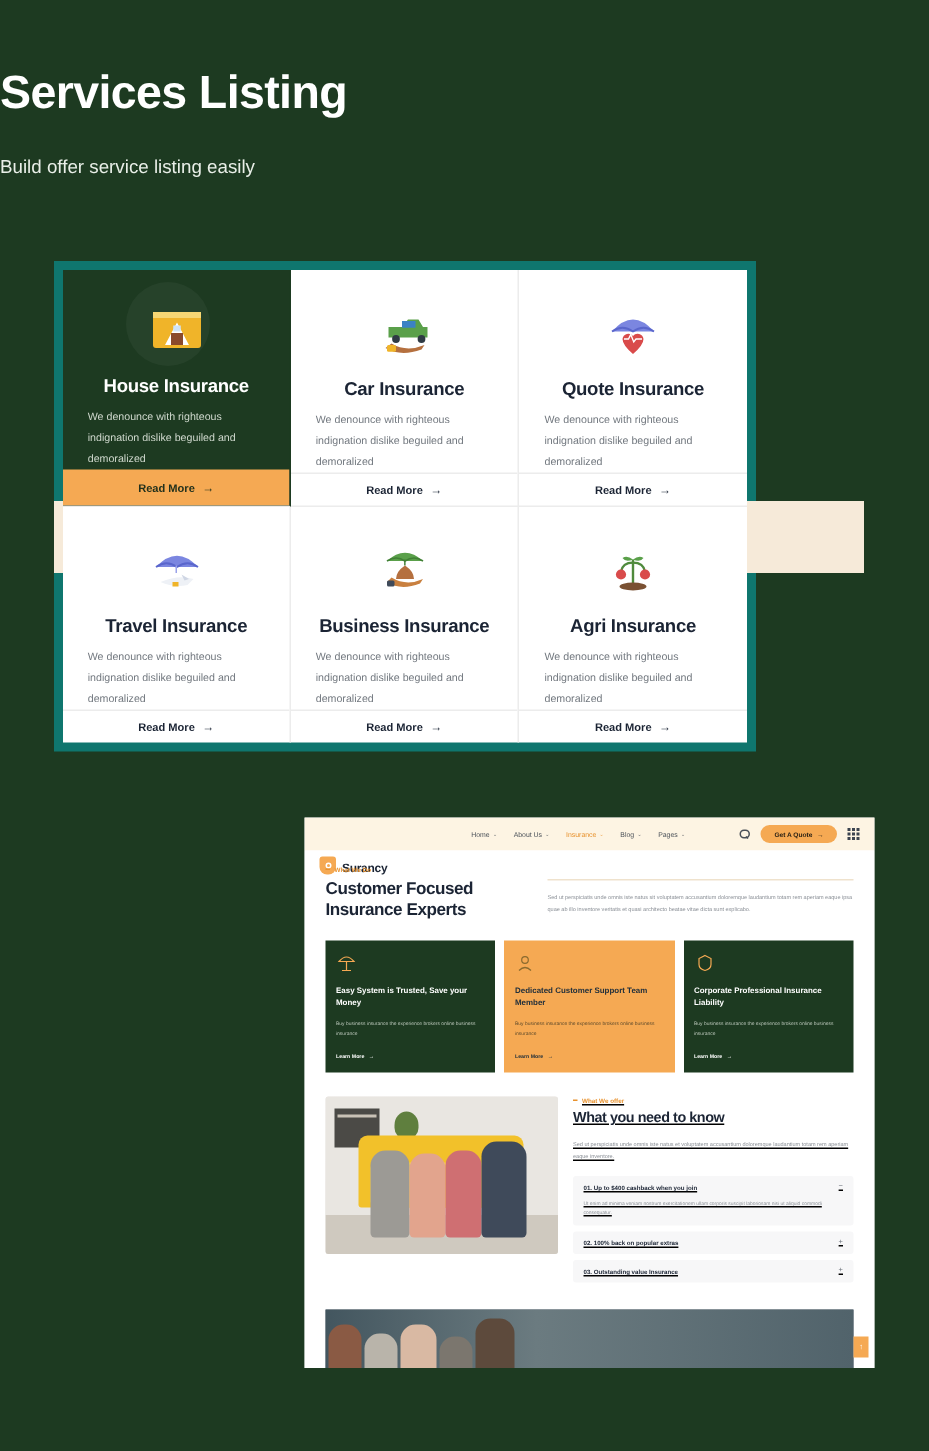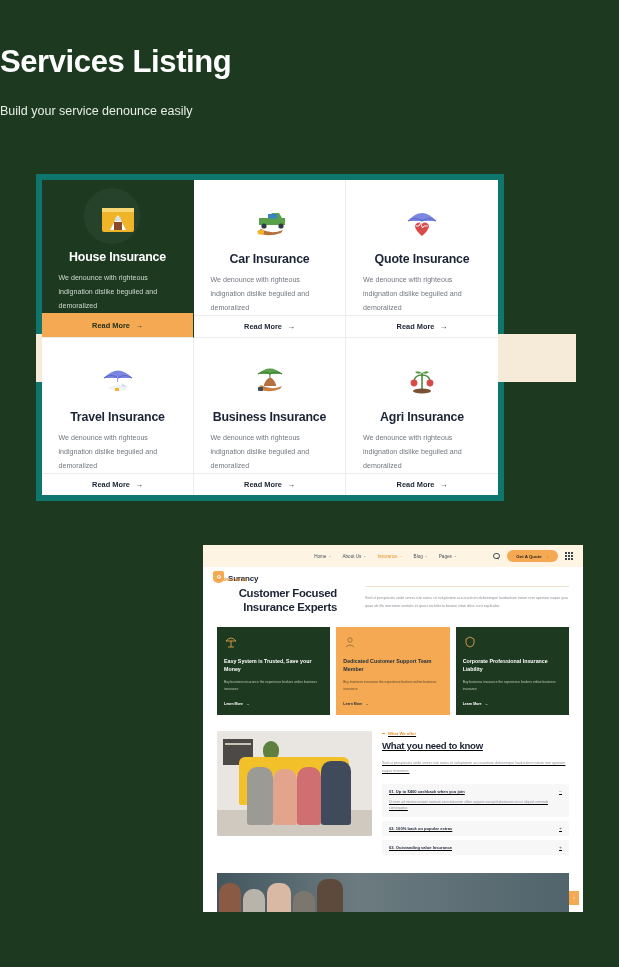--- a/index.html
+++ b/index.html
@@ -116,21 +116,21 @@
     width: 8px; height: 8px; display:grid; grid-template-columns:1fr 1fr 1fr;
     grid-template-rows:1fr 1fr 1fr; gap:0.7px;
   }
   .grid-ico span { background:#3c4450; }
 
   .mock-body { padding: 10px 14px 0 14px; background:#fff; }
   .eyebrow { font-size: 4.2px; color:#e8922e; font-weight:bold; display:flex; gap:3px; align-items:center;}
   .eyebrow::before { content:""; width:3px;height:1px;background:#e8922e;display:block;}
   .sec-h {
     font-size: 11.4px; font-weight: bold; color:#1b2434; line-height:1.26;
-    letter-spacing:-0.3px; margin-top: 4px; max-width: 120px; text-align: right;
+    letter-spacing:-0.3px; margin-top: 4px; max-width: 120px;
   }
   .two-col { display:flex; gap: 18px; }
   .col-r { flex:1; padding-top: 9px; }
   .rule { height:1px; background:#efe2cd; width:100%; }
   .para { font-size:3.7px; color:#8b9097; line-height:2.2; margin-top:7px; }
 
   .fcards { display:flex; gap:6px; margin-top: 12px; }
   .fcard { flex:1; padding: 8px 7px 9px 7px; background:#1d3a21; min-height:62px; }
   .fcard.orange { background:#f5a953; }
   .fico { width:14px;height:14px; }
@@ -184,21 +184,21 @@
     color:#fff; font-size:5px;
   }
 </style>
 </head>
 <body>
 
 <div class="page">
 
   <div class="hero-head">
     <div class="hero-title">Services Listing</div>
-    <div class="hero-sub">Build your service denounce easily</div>
+    <div class="hero-sub">Build offer service listing easily</div>
   </div>
 
   <div class="board">
     <div class="band"></div>
     <div class="grid">
 
       <div class="card dark">
         <div class="blob"></div>
         <div class="ico">
           <svg viewBox="0 0 42 40" width="42" height="40">

